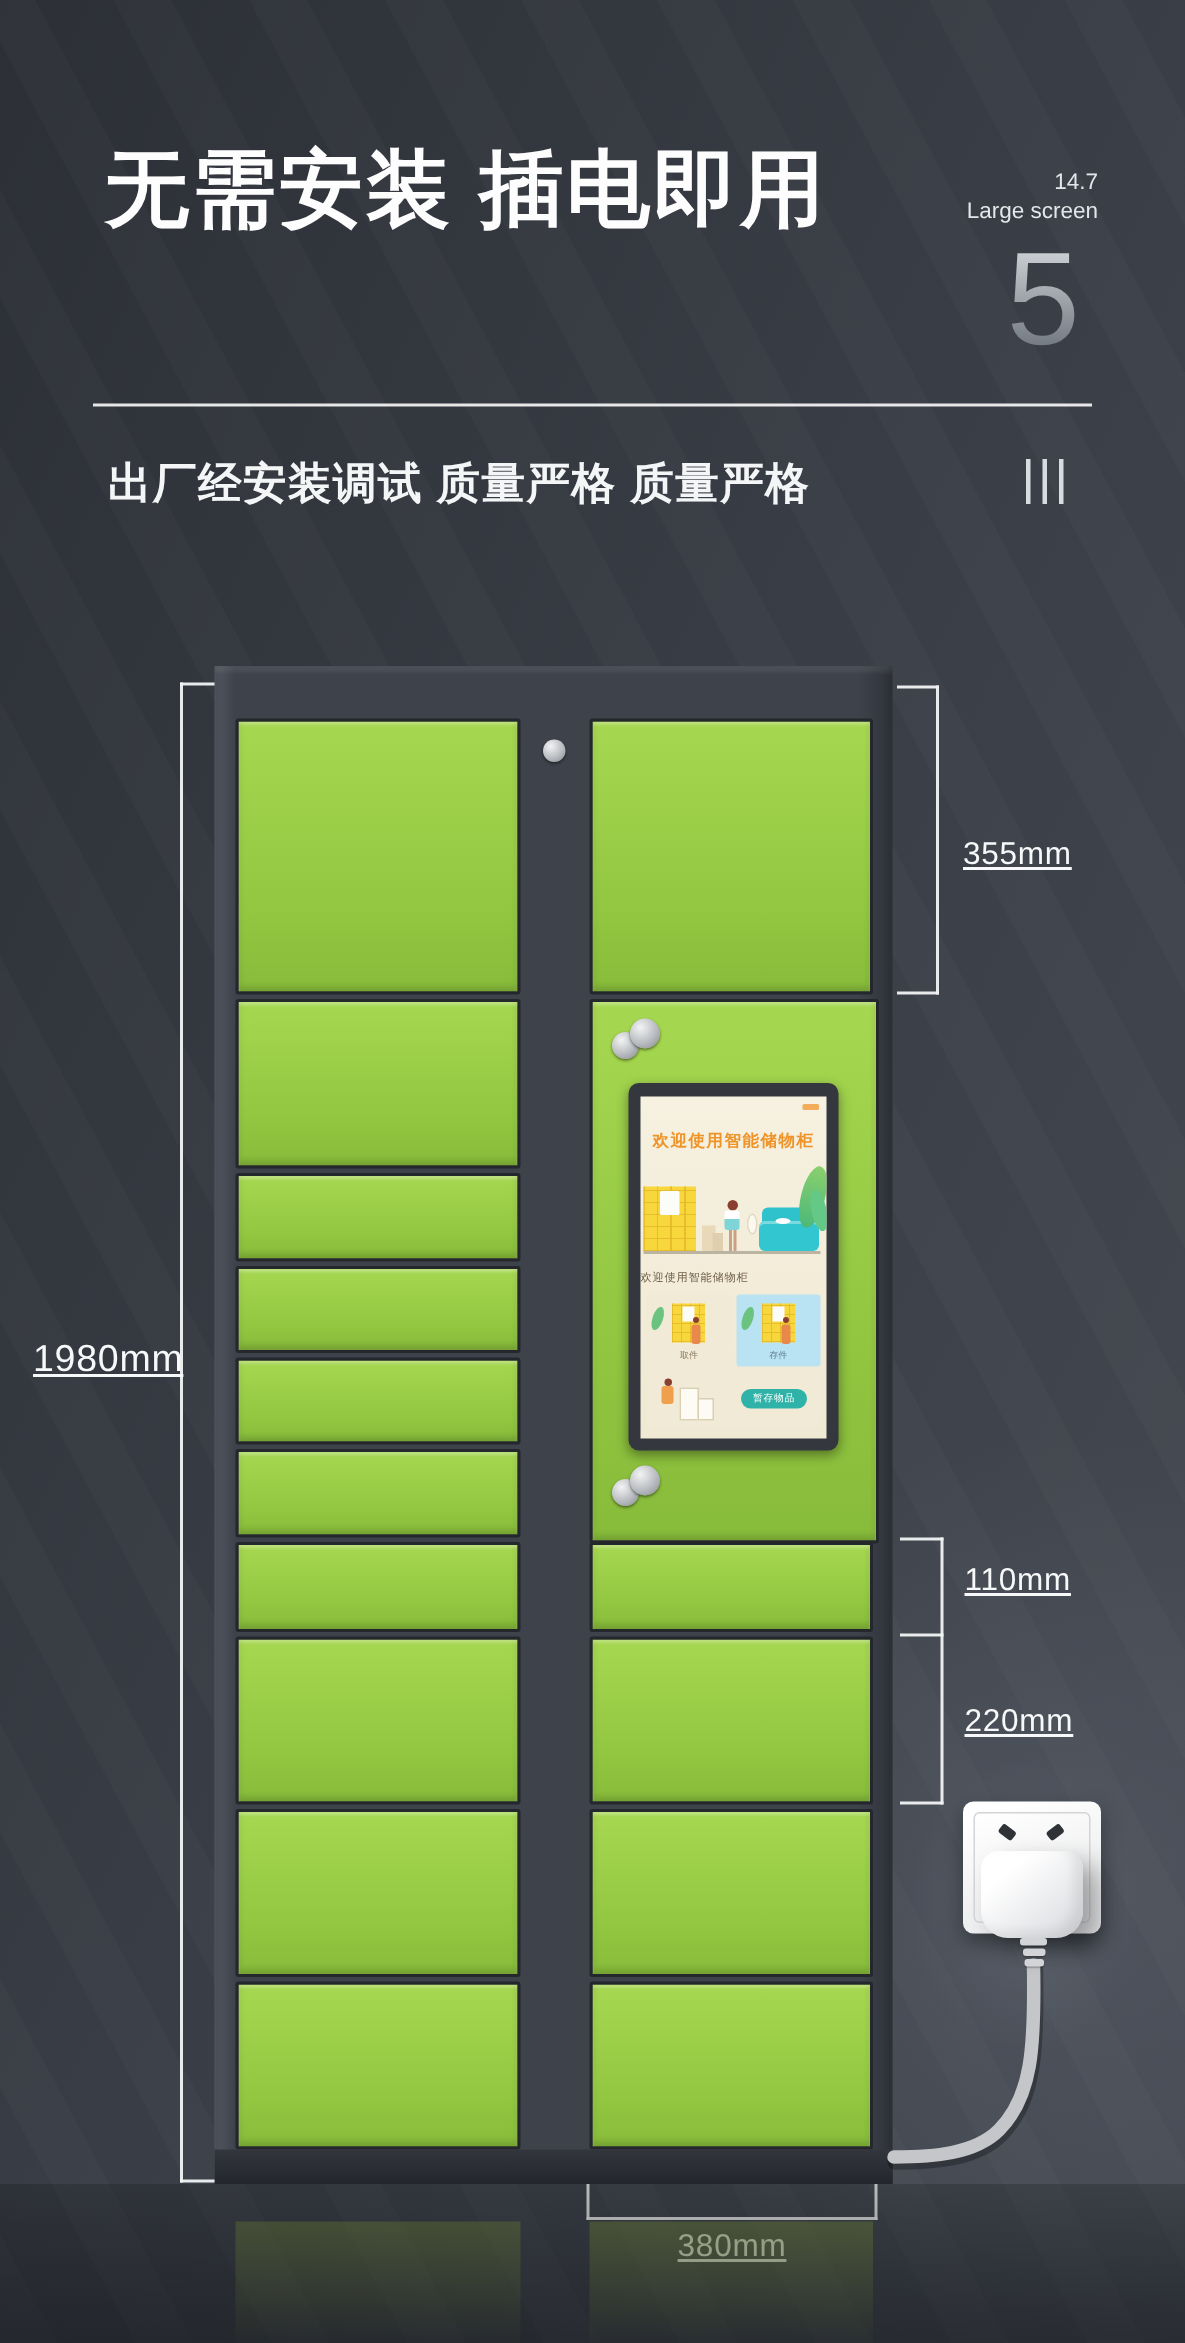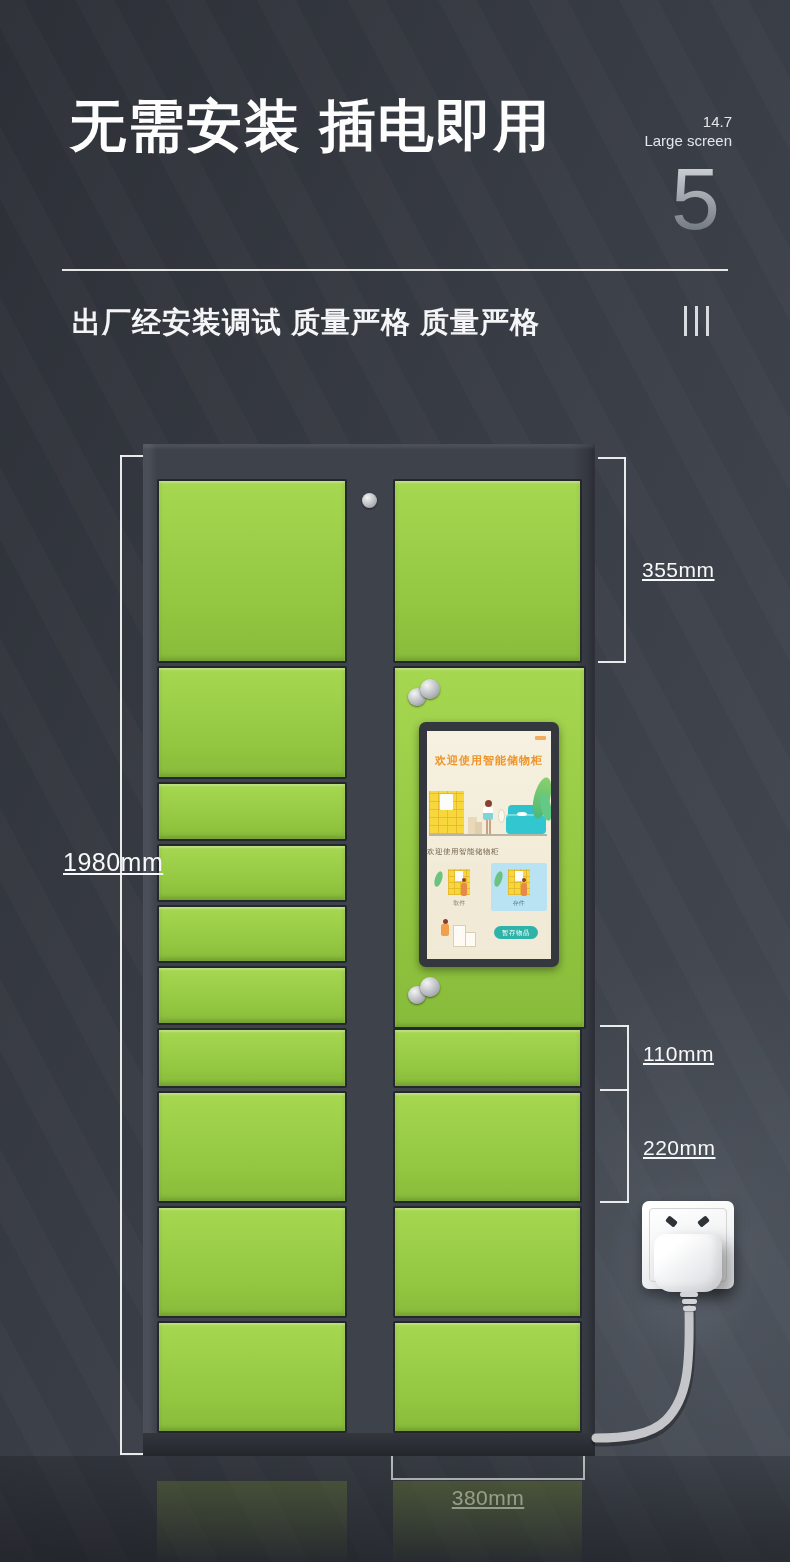--- a/index.html
+++ b/index.html
@@ -219,21 +219,21 @@
     <div class="bc-body"></div>
     <div class="bc-box1"></div>
     <div class="bc-box2"></div>
     <div class="bc-btn">暂存物品</div>
   </div>
 </div>
 
 <div class="abs dim" style="left:120px;top:455px;width:2px;height:1000px;"></div>
 <div class="abs dim" style="left:120px;top:455px;width:23px;height:2px;"></div>
 <div class="abs dim" style="left:120px;top:1453px;width:23px;height:2px;"></div>
-<div class="abs dim-label" style="left:22px;top:848px;font-size:25px;margin-left:41px;">1980mm</div>
+<div class="abs dim-label" style="left:22px;top:892px;font-size:25px;">1980mm</div>
 
 <div class="abs dim" style="left:624px;top:457px;width:2px;height:206px;"></div>
 <div class="abs dim" style="left:598px;top:457px;width:28px;height:2px;"></div>
 <div class="abs dim" style="left:598px;top:661px;width:28px;height:2px;"></div>
 <div class="abs dim-label" style="left:642px;top:558px;">355mm</div>
 
 <div class="abs dim" style="left:627px;top:1025px;width:2px;height:178px;"></div>
 <div class="abs dim" style="left:600px;top:1025px;width:29px;height:2px;"></div>
 <div class="abs dim" style="left:600px;top:1089px;width:29px;height:2px;"></div>
 <div class="abs dim" style="left:600px;top:1201px;width:29px;height:2px;"></div>

